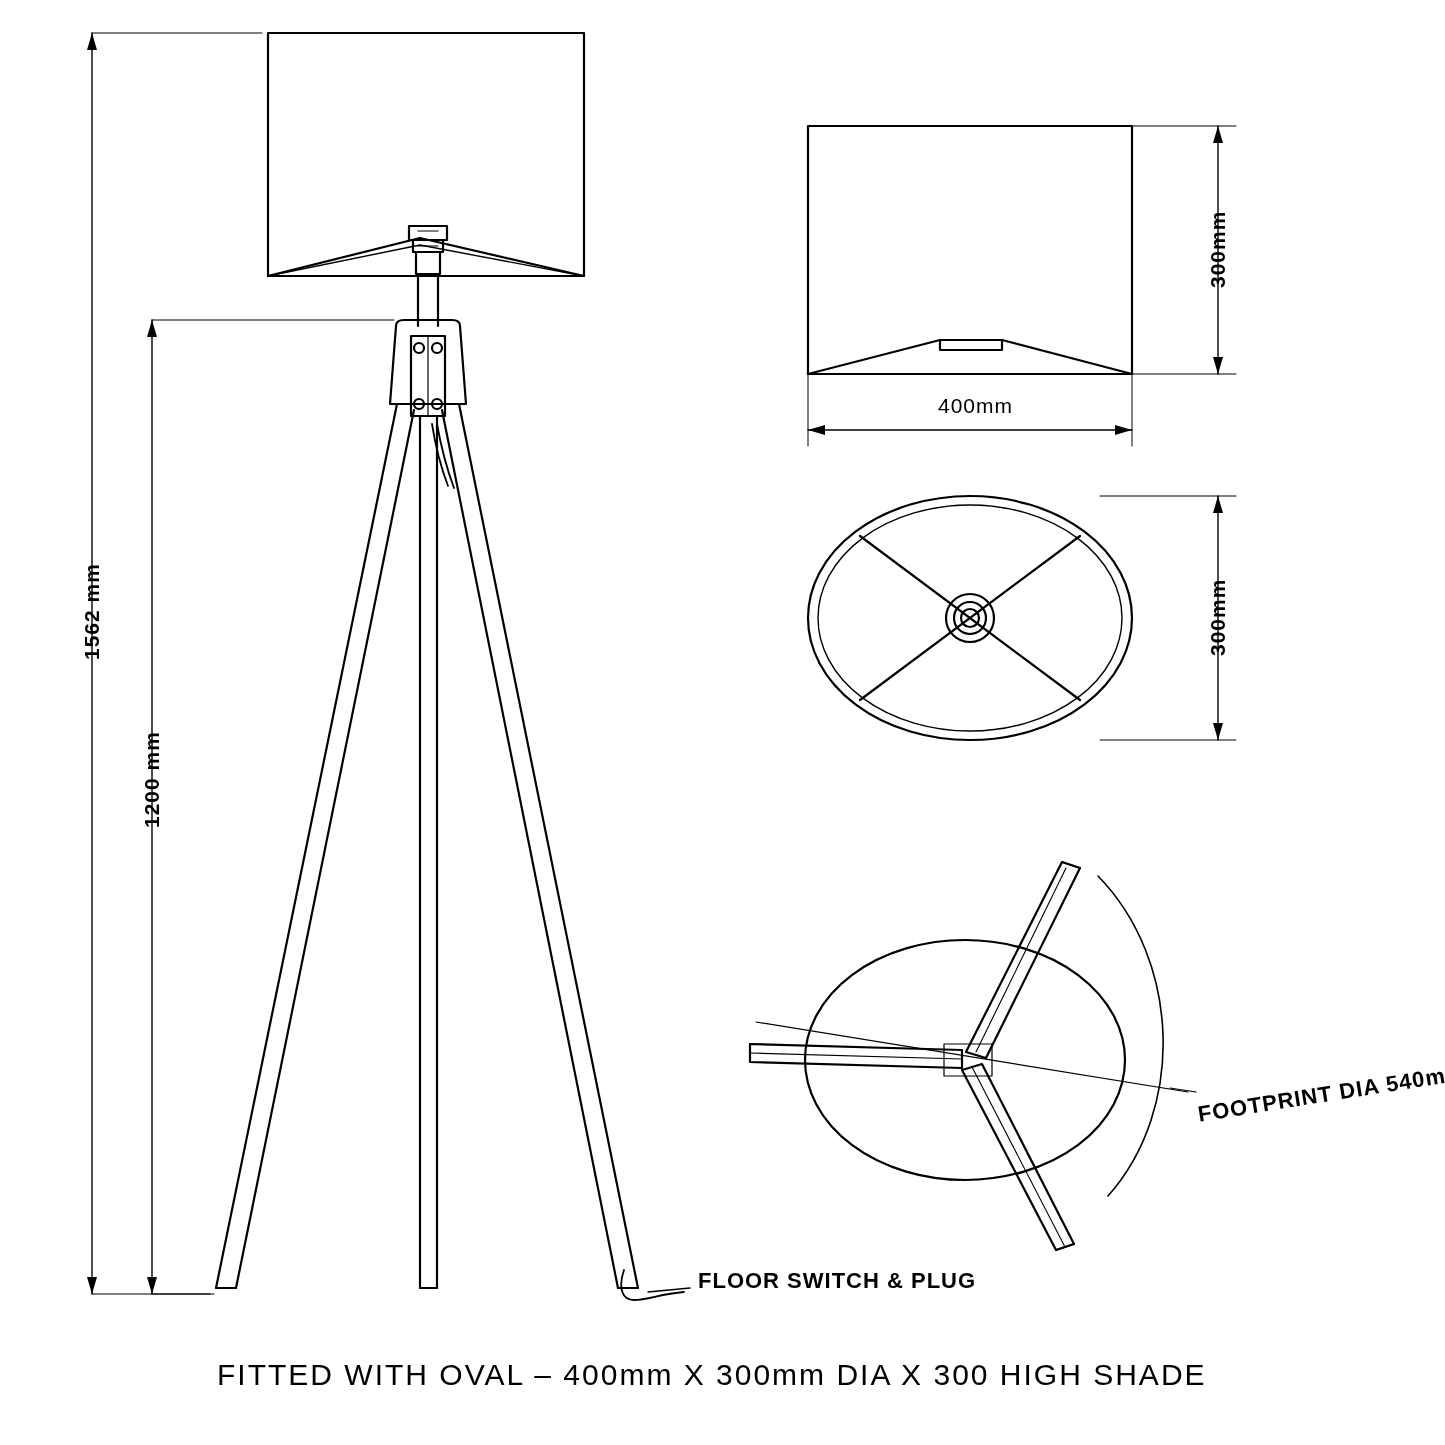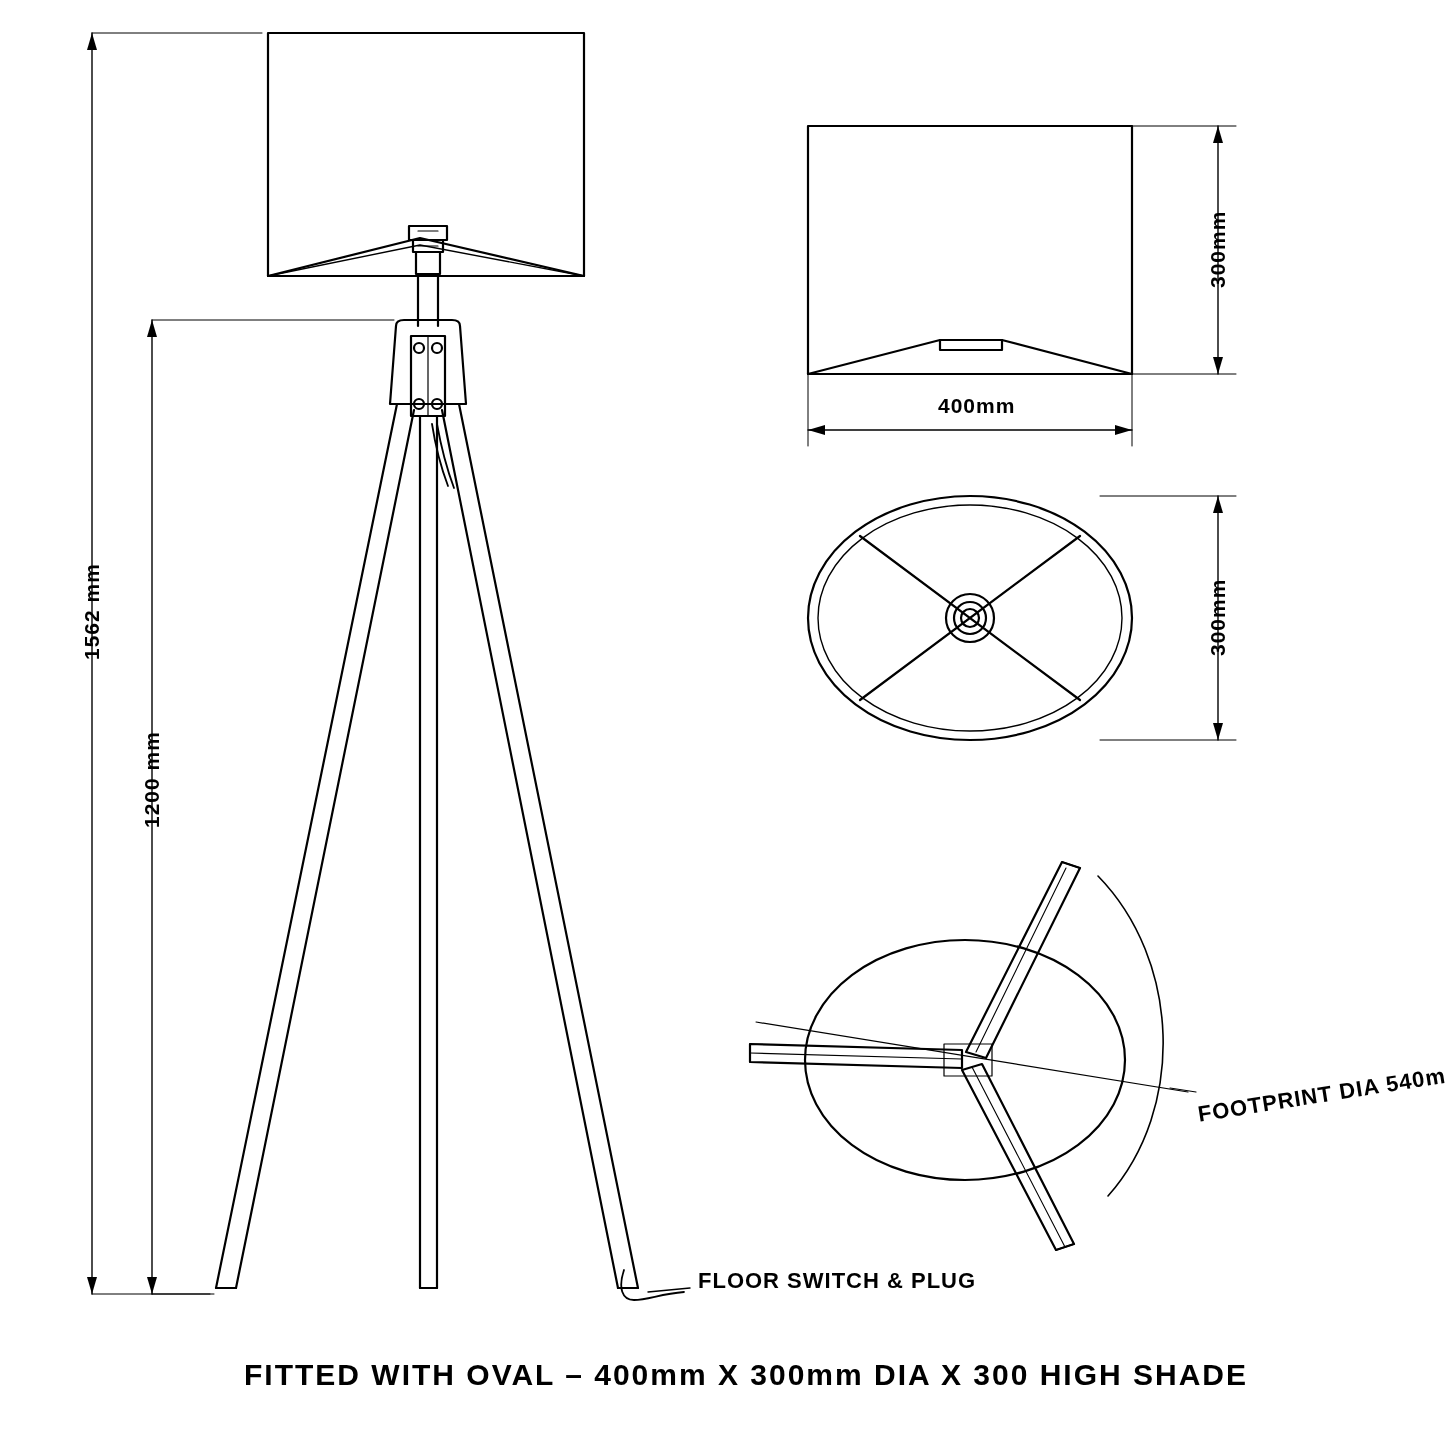--- a/index.html
+++ b/index.html
@@ -32,21 +32,21 @@
   }
   .dim-v {
     transform-origin: 0 0;
     transform: rotate(-90deg);
     font-size: 21px;
     font-weight: 700;
     letter-spacing: 1px;
   }
   .dim-h {
     font-size: 21px;
-    font-weight: 700;
+    font-weight: 400;
     letter-spacing: 1px;
     text-align: center;
   }
   .note {
     font-size: 22px;
     font-weight: 700;
     letter-spacing: 1px;
   }
   .caption {
     font-size: 30px;
@@ -212,15 +212,15 @@
   <div class="lbl dim-v" style="left:1206px; top:288px;">300mm</div>
 
   <div class="lbl dim-h" style="left:938px; top:394px;">400mm</div>
 
   <div class="lbl dim-v" style="left:1206px; top:656px;">300mm</div>
 
   <div class="lbl note note-rot" style="left:1196px; top:1102px;">FOOTPRINT DIA 540mm</div>
 
   <div class="lbl note" style="left:690px; top:1268px;margin-left:8px;">FLOOR SWITCH &amp; PLUG</div>
 
-  <div class="lbl caption" style="left:244px; top:1358px;font-weight:bold;">FITTED WITH OVAL – 400mm X 300mm DIA X 300 HIGH SHADE</div>
+  <div class="lbl caption" style="left:217px; top:1358px;">FITTED WITH OVAL – 400mm X 300mm DIA X 300 HIGH SHADE</div>
 
 </div>
 
 </body></html>

